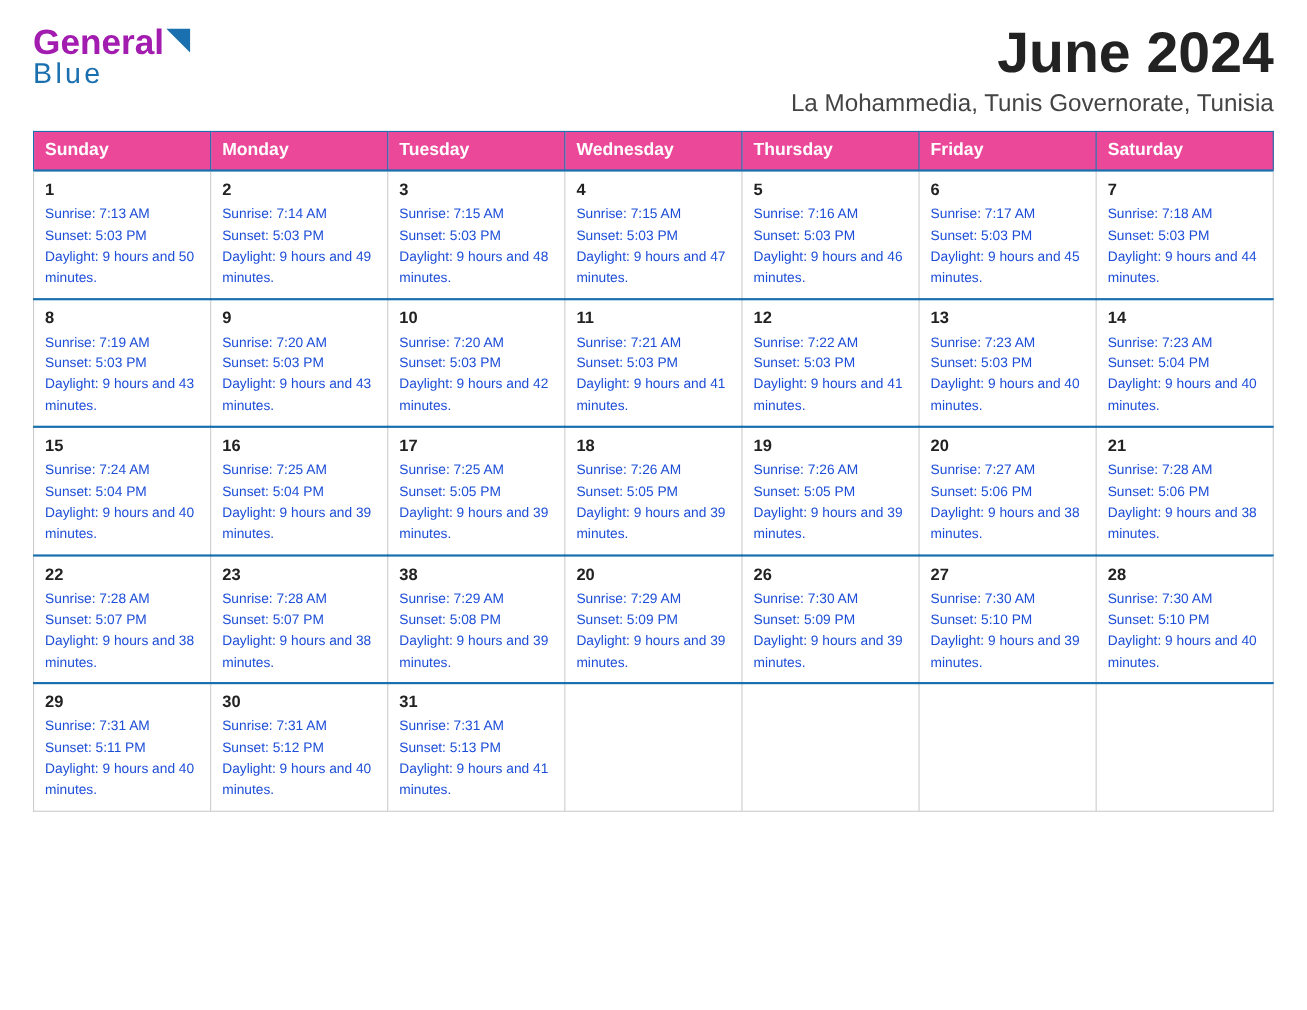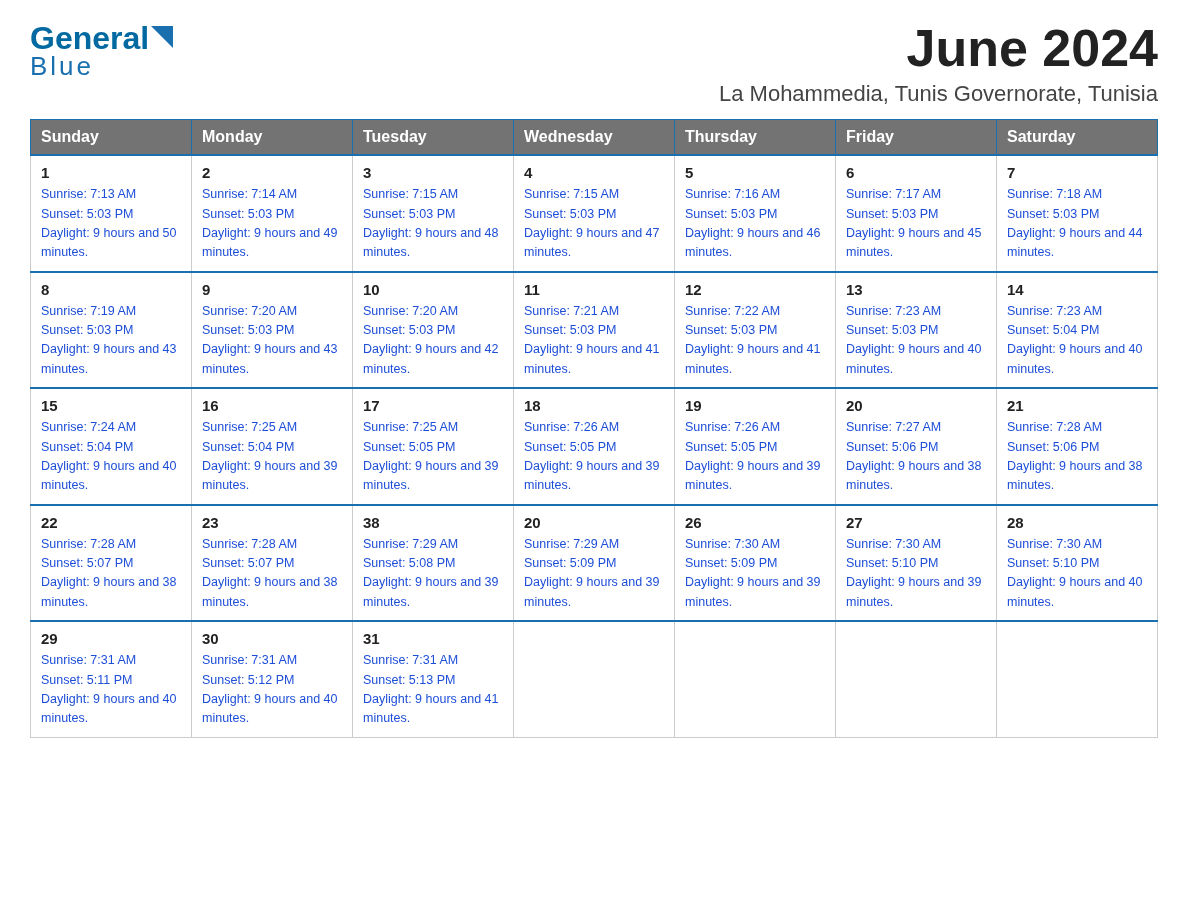--- a/index.html
+++ b/index.html
@@ -34,21 +34,21 @@
       font-size: 22px;
       color: #444;
       margin-top: 4px;
     }
     .calendar {
       width: 100%;
       border-collapse: collapse;
       margin-top: 12px;
     }
     .calendar th {
-      background: #737373;
+      background: #ec4899;
       color: #fff;
       font-size: 16px;
       font-weight: bold;
       padding: 8px 10px;
       text-align: left;
       border: 1px solid #1a6faf;
     }
     .calendar td {
       vertical-align: top;
       padding: 8px 10px;
@@ -78,21 +78,21 @@
     .empty-cell {
       background: #fff;
     }
   </style>
 </head>
 <body>
 
 <div class="header">
   <div class="logo">
     <div style="display:flex; align-items:center;">
-      <span style="font-size:32px; font-weight:bold; color:#0369a1;">General</span>
+      <span style="font-size:32px; font-weight:bold; color:#a21caf;">General</span>
       <svg width="22" height="22" viewBox="0 0 22 22" style="margin-left:2px; margin-top:-4px;">
         <polygon points="0,0 22,0 22,22" fill="#1a6faf"></polygon>
       </svg>
     </div>
     <div style="color:#1a6faf; font-size:26px; font-weight:normal; letter-spacing:3px; margin-top:-6px;">Blue</div>
   </div>
   <div class="title-section">
     <div class="month-title">June 2024</div>
     <div class="location">La Mohammedia, Tunis Governorate, Tunisia</div>
   </div>

